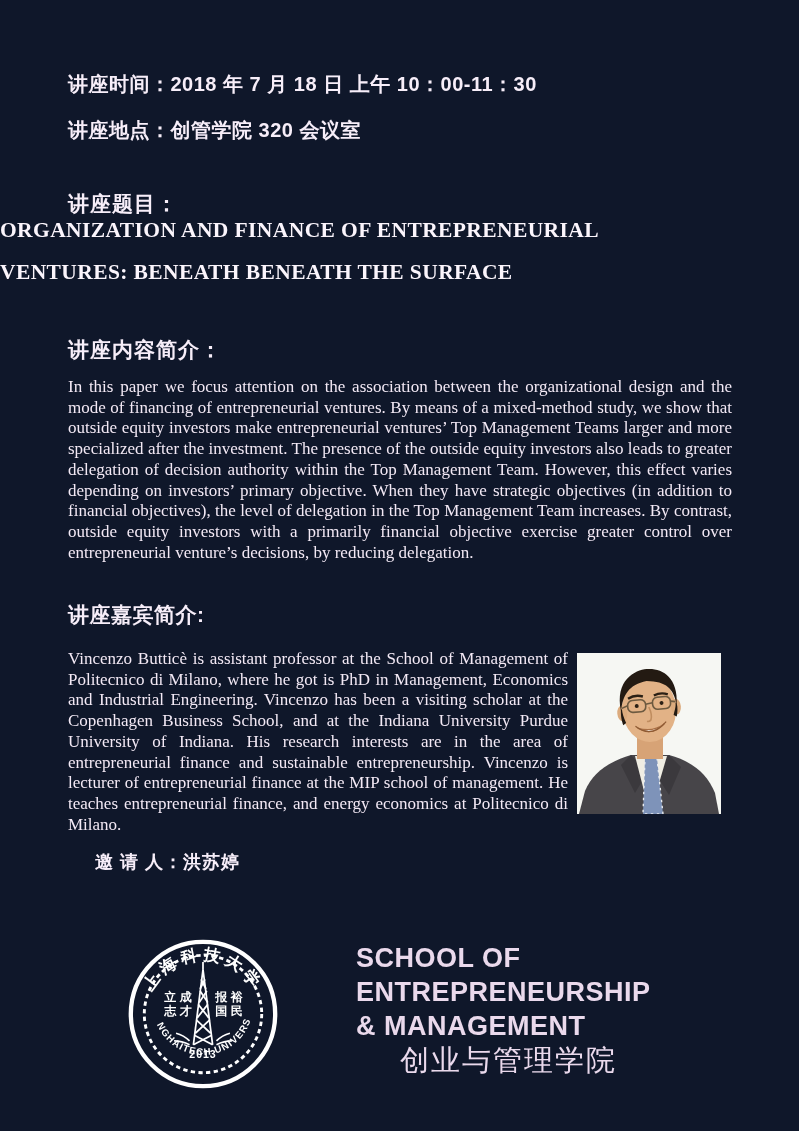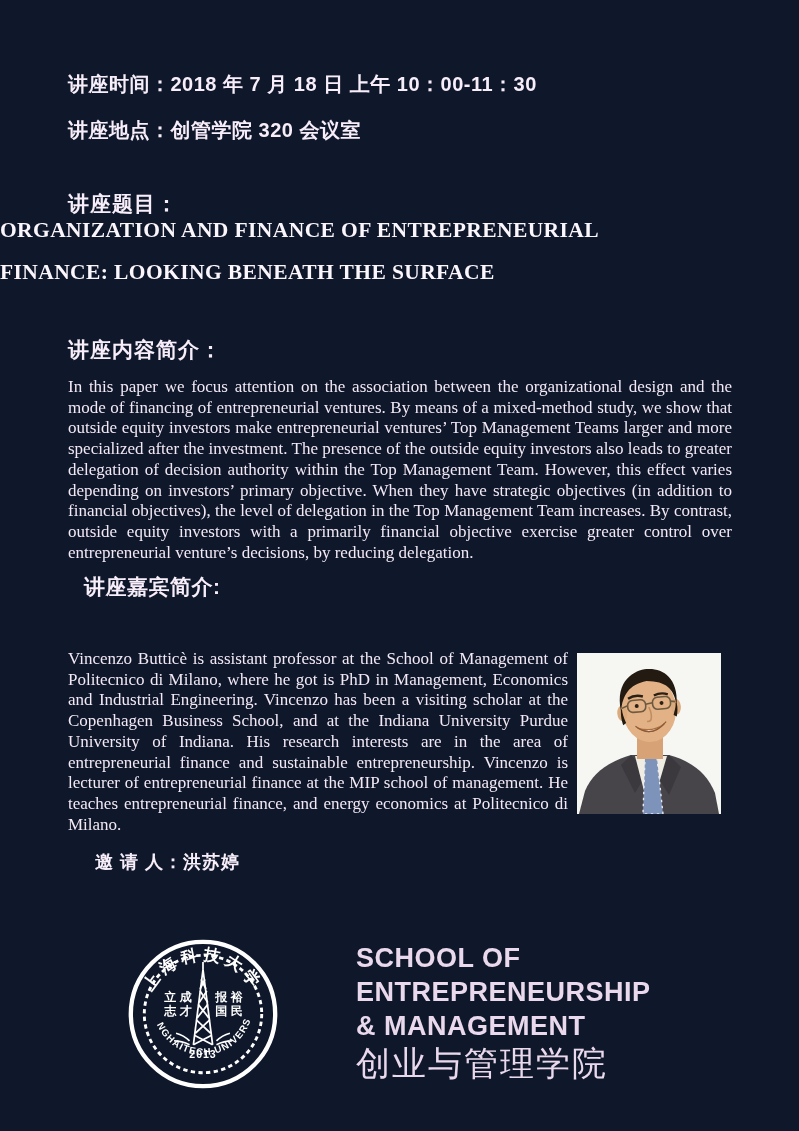--- a/index.html
+++ b/index.html
@@ -47,41 +47,42 @@
   .seal{left:126px;top:937px;width:154px;height:154px;}
   .school-block{
     left:356px;top:941px;width:400px;
     color:#ead9ec;
   }
   .school-en{
     font-weight:700;font-size:27px;line-height:34px;letter-spacing:0.5px;
     white-space:nowrap;
   }
   .school-cn{
-    font-family:Liberation Sans, sans-serif;
-    font-weight:400;font-size:34px;line-height:40px;letter-spacing:2px;
+    font-family:Liberation Mono, monospace;
+    font-weight:400;font-size:29px;line-height:40px;letter-spacing:2px;
     white-space:nowrap;
+    margin-left:44px;
   }
 </style>
 </head>
 <body>
 
 <div class="poster">
 
   <div class="abs meta-line" style="top:71px;">讲座时间：2018 年 7 月 18 日 上午 10：00-11：30</div>
   <div class="abs meta-line" style="top:117px;">讲座地点：创管学院 320 会议室</div>
 
   <div class="abs section-label" style="top:190px;">讲座题目：</div>
   <div class="abs lecture-title-line" style="top:218px;">ORGANIZATION AND FINANCE OF ENTREPRENEURIAL</div>
-  <div class="abs lecture-title-line" style="top:260px;">FINANCE: LOOKING BENEATH THE SURFACE</div>
+  <div class="abs lecture-title-line" style="top:260px;">VENTURES: BENEATH BENEATH THE SURFACE</div>
 
   <div class="abs section-label" style="top:336px;">讲座内容简介：</div>
   <p class="abs body-par abstract-par" style="top:377px;">In this paper we focus attention on the association between the organizational design and the mode of financing of entrepreneurial ventures. By means of a mixed-method study, we show that outside equity investors make entrepreneurial ventures’ Top Management Teams larger and more specialized after the investment. The presence of the outside equity investors also leads to greater delegation of decision authority within the Top Management Team. However, this effect varies depending on investors’ primary objective. When they have strategic objectives (in addition to financial objectives), the level of delegation in the Top Management Team increases. By contrast, outside equity investors with a primarily financial objective exercise greater control over entrepreneurial venture’s decisions, by reducing delegation.</p>
 
-  <div class="abs section-label" style="top:573px;letter-spacing:0.5px;margin-left:16px;">讲座嘉宾简介:</div>
+  <div class="abs section-label" style="top:601px;letter-spacing:0.5px;">讲座嘉宾简介:</div>
   <p class="abs body-par bio-par" style="top:649px;">Vincenzo Butticè is assistant professor at the School of Management of Politecnico di Milano, where he got is PhD in Management, Economics and Industrial Engineering. Vincenzo has been a visiting scholar at the Copenhagen Business School, and at the Indiana University Purdue University of Indiana. His research interests are in the area of entrepreneurial finance and sustainable entrepreneurship. Vincenzo is lecturer of entrepreneurial finance at the MIP school of management. He teaches entrepreneurial finance, and energy economics at Politecnico di Milano.</p>
 
   <svg class="abs photo-frame" viewBox="0 0 144 161" aria-hidden="true">
     <rect x="0" y="0" width="144" height="161" fill="#f6f7f3"></rect>
 
     <path d="M2,161 L8,138 C16,118 36,107 54,102 L92,102 C114,108 130,120 138,140 L142,161 Z" fill="#474549"></path>
 
     <path d="M54,102 L70,120 L58,140 L44,112 Z" fill="#3b393d"></path>
     <path d="M92,102 L78,120 L92,142 L104,114 Z" fill="#3b393d"></path>
 

